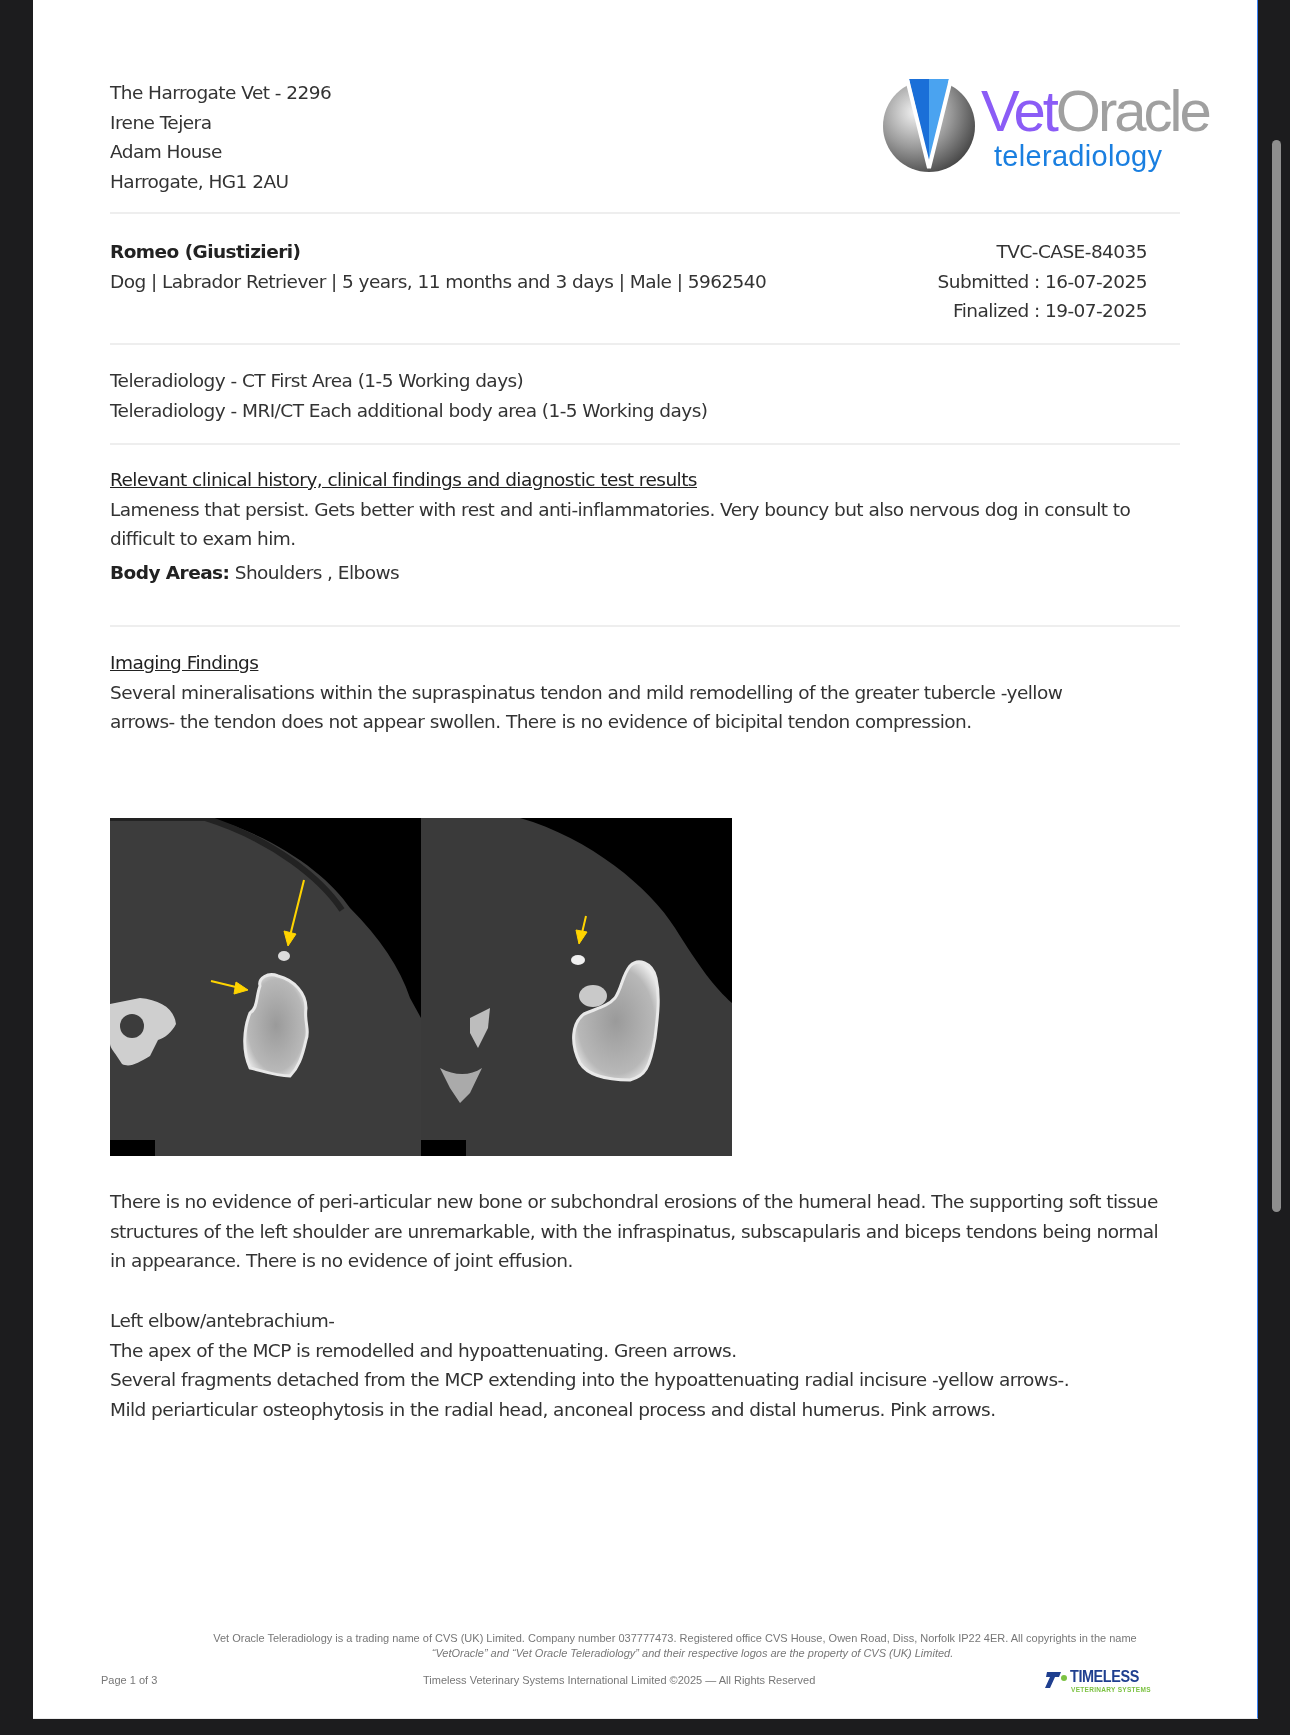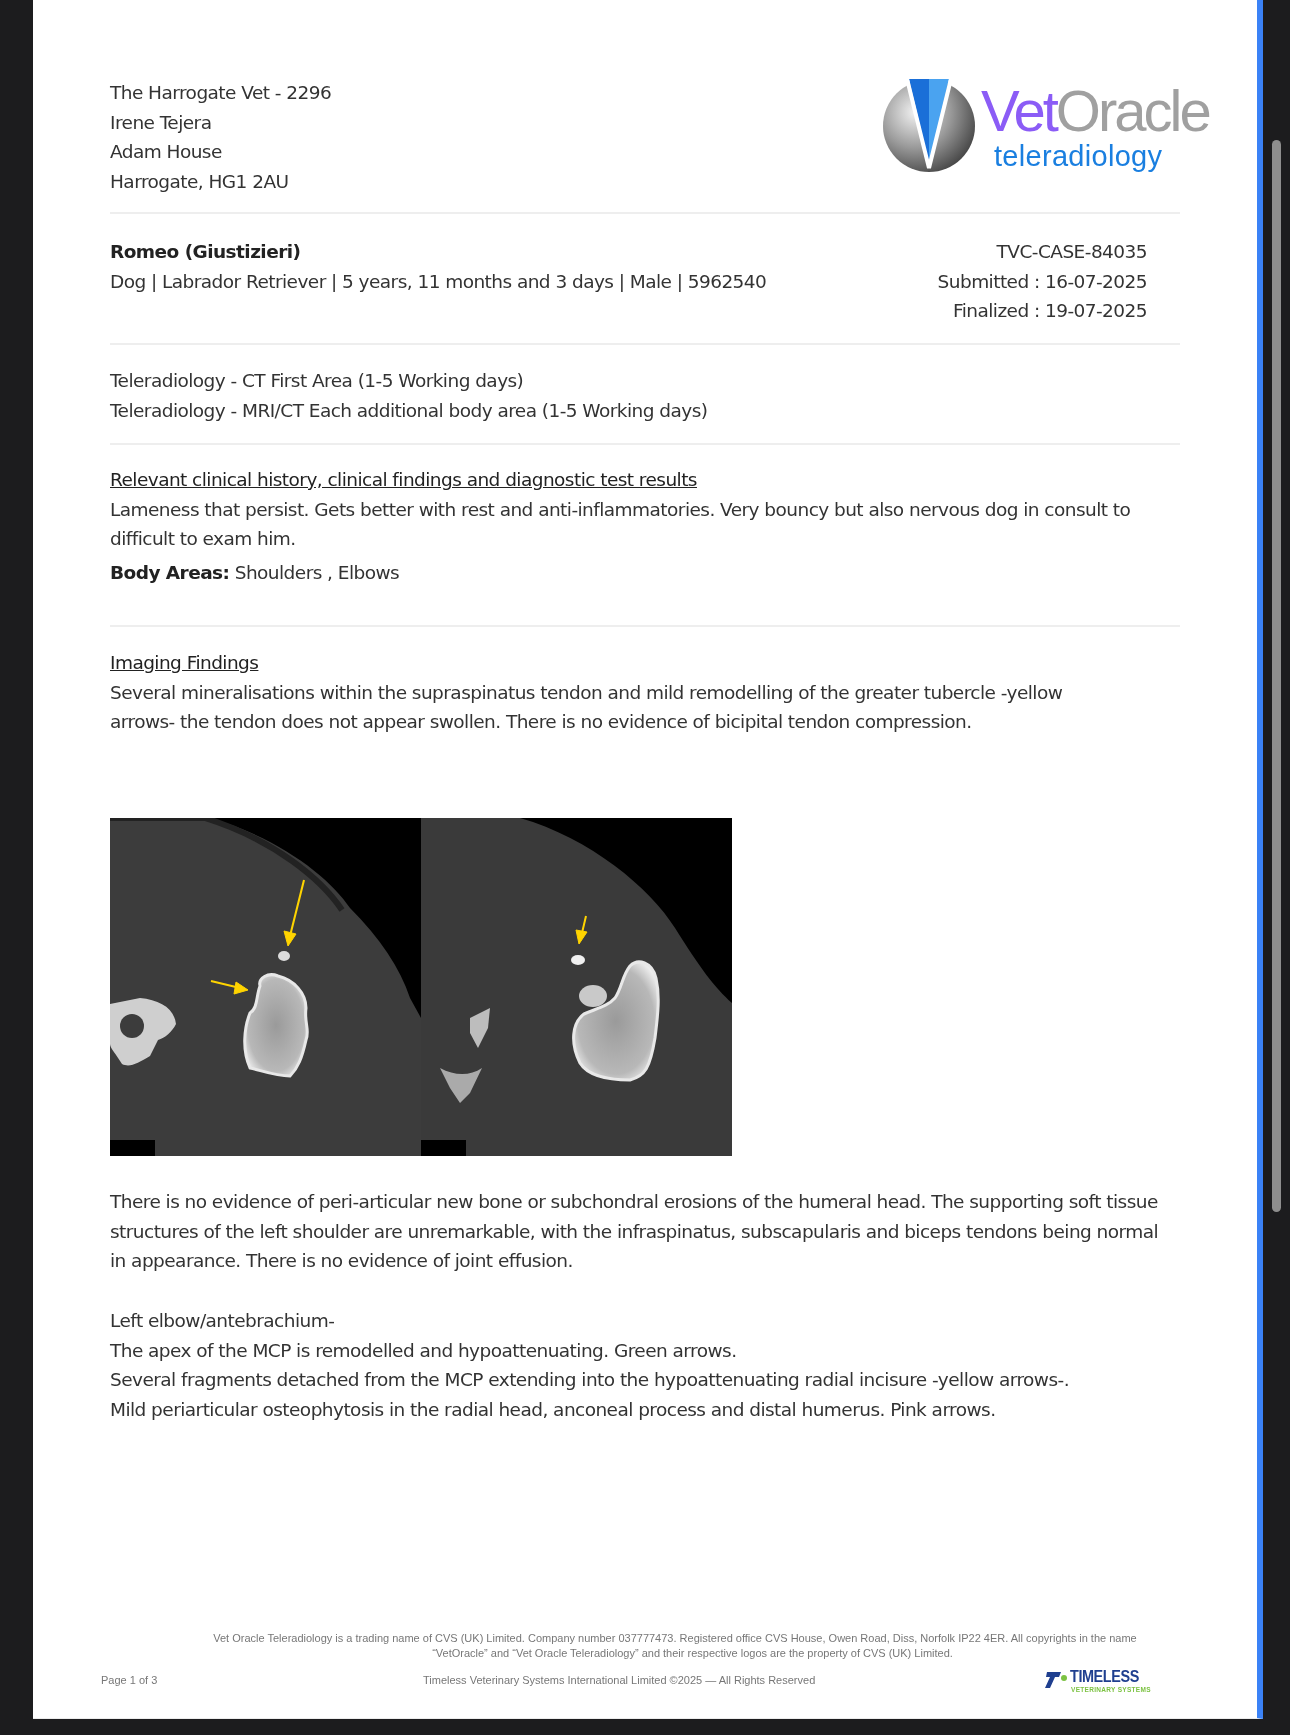--- a/index.html
+++ b/index.html
@@ -2,21 +2,21 @@
 <html><head>
 <meta charset="utf-8">
 <style>
   html, body { margin:0; padding:0; }
   body {
     width:1290px; height:1735px; background:#1c1c1e; position:relative; overflow:hidden;
     font-family: "Liberation Sans", sans-serif;
   }
   .page {
     position:absolute; left:33px; top:0; width:1224px; height:1718px; background:#ffffff;
-    border-right:6px solid #3b82f6; border-bottom:1px solid #ececec;
+    border-right:1px solid #3b82f6; border-bottom:1px solid #ececec;
   }
   .txt { font-family:"DejaVu Sans", sans-serif; color:#333; font-size:18.5px; letter-spacing:-0.55px; }
   .abs { position:absolute; }
   .hr { position:absolute; left:77px; width:1070px; height:2px; background:#eeeeee; }
   .addr { left:77px; top:78px; line-height:29.5px; }
   .logo { position:absolute; left:848px; top:76px; width:330px; height:100px; }
   .patient { left:77px; top:237px; line-height:29.5px; width:760px; }
   .bold { font-weight:bold; color:#222; }
   .caseinfo { right:110px; top:237px; line-height:29.5px; text-align:right; }
   .services { left:77px; top:366px; line-height:30px; }
@@ -139,21 +139,21 @@
 
   <div class="abs txt para" style="top:1306px;">
     <div>Left elbow/antebrachium-</div>
     <div>The apex of the MCP is remodelled and hypoattenuating. Green arrows.</div>
     <div>Several fragments detached from the MCP extending into the hypoattenuating radial incisure -yellow arrows-.</div>
     <div>Mild periarticular osteophytosis in the radial head, anconeal process and distal humerus. Pink arrows.</div>
   </div>
 
   <div class="footer" style="left:0;width:1224px;top:1631px;text-align:center;line-height:15px;">
     <div style="padding-left:60px;">Vet Oracle Teleradiology is a trading name of CVS (UK) Limited. Company number 037777473. Registered office CVS House, Owen Road, Diss, Norfolk IP22 4ER. All copyrights in the name</div>
-    <div style="padding-left:95px;">“VetOracle” and “Vet Oracle Teleradiology” and their respective logos are the property of CVS (UK) Limited.</div>
+    <div style="padding-left:95px;font-style:italic;">“VetOracle” and “Vet Oracle Teleradiology” and their respective logos are the property of CVS (UK) Limited.</div>
   </div>
   <div class="footer" style="left:68px;top:1674px;">Page 1 of 3</div>
   <div class="footer" style="left:390px;top:1674px;">Timeless Veterinary Systems International Limited ©2025 — All Rights Reserved</div>
 
   <div class="abs" style="left:1012px;top:1667px;width:110px;height:30px;">
     <svg width="24" height="22" viewBox="0 0 24 22" style="position:absolute;left:0;top:2px;">
       <path d="M2,3 L16,3 L14,8 L10,8 L5,19 L0,19 L5,8 L1,8 Z" fill="#1f3f8f"></path>
       <circle cx="19" cy="9" r="3" fill="#7cc242"></circle>
     </svg>
     <div style="position:absolute;left:25px;top:0;font-family:'Liberation Sans',sans-serif;font-weight:bold;font-size:17px;color:#1f3f8f;letter-spacing:-0.5px;transform:scaleX(0.85);transform-origin:left;">TIMELESS</div>

